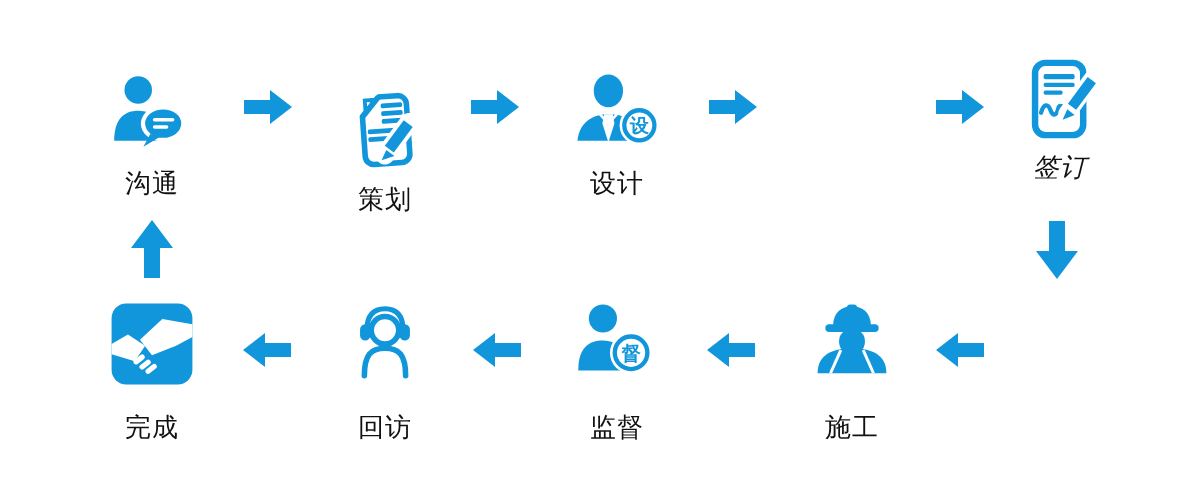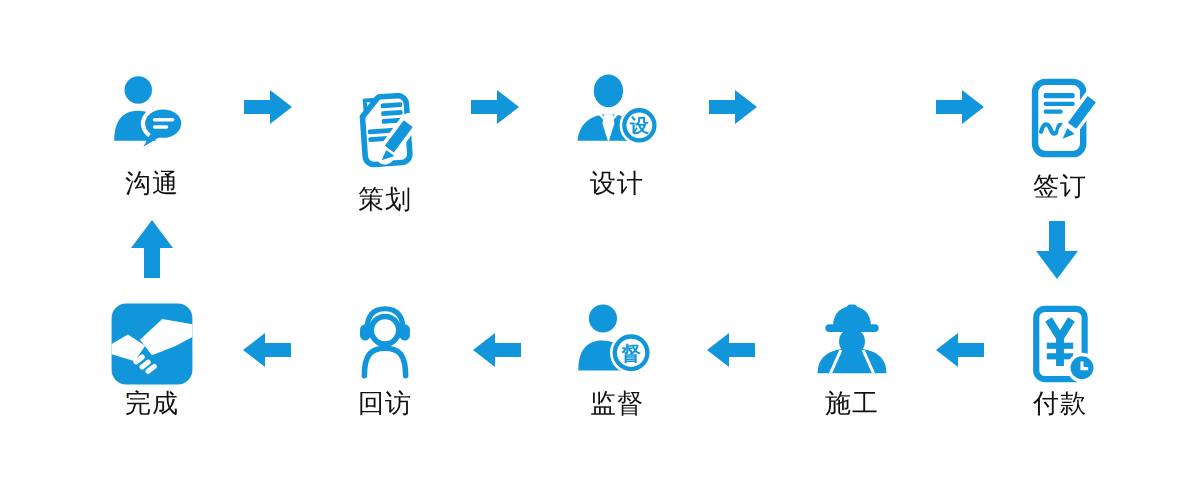--- a/index.html
+++ b/index.html
@@ -8,21 +8,21 @@
     --bg:#FFFFFF;
   }
   *{margin:0;padding:0;box-sizing:border-box;}
   body{background:var(--bg);font-family:"Liberation Sans","DejaVu Sans",sans-serif;}
   .canvas{position:relative;width:1200px;height:500px;background:var(--bg);overflow:hidden;}
 
   .step{position:absolute;width:140px;display:flex;flex-direction:column;align-items:center;}
   .step .icon-box{height:86px;display:flex;align-items:center;justify-content:center;}
   .row-bottom .icon-box{height:88px;}
   .step .step-label{margin-top:10px;font-size:26px;line-height:30px;color:var(--label);letter-spacing:1px;white-space:nowrap;}
-  .row-bottom .step-label{margin-top:0;}
+  .row-bottom .step-label{margin-top:24px;}
 
   .ic-fill{fill:var(--accent);}
   .ic-stroke{stroke:var(--accent);fill:none;}
   .wh{fill:#fff;}
   .badge-text{fill:var(--accent);font-size:22px;font-weight:bold;text-anchor:middle;font-family:"Liberation Sans","DejaVu Sans",sans-serif;}
 
   .arrow{position:absolute;}
   .flip-h{transform:scaleX(-1);}
   .flip-v{transform:scaleY(-1);}
 </style>
@@ -93,55 +93,40 @@
 
   <svg class="arrow" style="left:709px;top:89px;" width="48" height="36" viewBox="0 0 48 36">
     <polygon points="0,11 26,11 26,1 48,18 26,35 26,25 0,25" class="ic-fill"></polygon>
   </svg>
 
 
   <svg class="arrow" style="left:936px;top:89px;" width="48" height="36" viewBox="0 0 48 36">
     <polygon points="0,11 26,11 26,1 48,18 26,35 26,25 0,25" class="ic-fill"></polygon>
   </svg>
 
-  <div class="step row-top" style="left:990px;top:75px;">
+  <div class="step row-top" style="left:990px;top:56px;font-style:italic;">
     <div class="icon-box">
       <svg width="86" height="86" viewBox="0 0 100 100">
         <rect x="21" y="8" width="56" height="84" rx="12" class="ic-stroke" stroke-width="7.5"></rect>
         <rect x="31" y="21" width="36" height="6" rx="2" class="ic-fill"></rect>
         <rect x="31" y="31" width="36" height="5" rx="2" class="ic-fill"></rect>
         <rect x="31" y="40" width="22" height="5" rx="2" class="ic-fill"></rect>
         <path d="M28,66 C31,55 36,55 39,63 C42,71 46,69 48,61 C49,57 52,57 55,61" class="ic-stroke" stroke-width="5" stroke-linecap="round"></path>
         <line x1="88" y1="26" x2="58" y2="67" stroke="#fff" stroke-width="20" stroke-linecap="round"></line>
         <line x1="87" y1="28" x2="64" y2="59" class="ic-stroke" stroke-width="12"></line>
         <polygon points="53,74 58.5,62 67,68.5" class="ic-fill"></polygon>
       </svg>
     </div>
     <div class="step-label">签订</div>
   </div>
 
   <svg class="arrow" style="left:1035px;top:221px;" width="44" height="58" viewBox="0 0 44 58">
     <polygon points="14,0 30,0 30,30 43,30 22,58 1,30 14,30" class="ic-fill"></polygon>
   </svg>
 
-  <div class="step row-bottom" style="left:990px;top:300px;">
-    <div class="icon-box">
-      <svg width="88" height="88" viewBox="0 0 100 100">
-        <rect x="23" y="10" width="55" height="80" rx="10" class="ic-stroke" stroke-width="7"></rect>
-        <path d="M37,22 L50,43 L63,22" class="ic-stroke" stroke-width="9"></path>
-        <line x1="50" y1="40" x2="50" y2="75" class="ic-stroke" stroke-width="9"></line>
-        <line x1="35" y1="52" x2="65" y2="52" class="ic-stroke" stroke-width="7"></line>
-        <line x1="35" y1="64" x2="65" y2="64" class="ic-stroke" stroke-width="7"></line>
-        <circle cx="75" cy="77" r="17" class="wh"></circle>
-        <circle cx="75" cy="77" r="13" class="ic-fill"></circle>
-        <path d="M75,70 L75,78 L82,78" stroke="#fff" stroke-width="3.5" fill="none"></path>
-      </svg>
-    </div>
-    <div class="step-label">付款</div>
-  </div>
 
   <svg class="arrow flip-h" style="left:936px;top:332px;" width="48" height="36" viewBox="0 0 48 36">
     <polygon points="0,11 26,11 26,1 48,18 26,35 26,25 0,25" class="ic-fill"></polygon>
   </svg>
 
   <div class="step row-bottom" style="left:782px;top:300px;">
     <div class="icon-box">
       <svg width="86" height="88" viewBox="0 0 100 100">
         <rect x="44" y="4" width="12" height="12" rx="4" class="ic-fill"></rect>
         <path d="M28,29 C28,13 38,6 50,6 C62,6 72,13 72,29 Z" class="ic-fill"></path>

